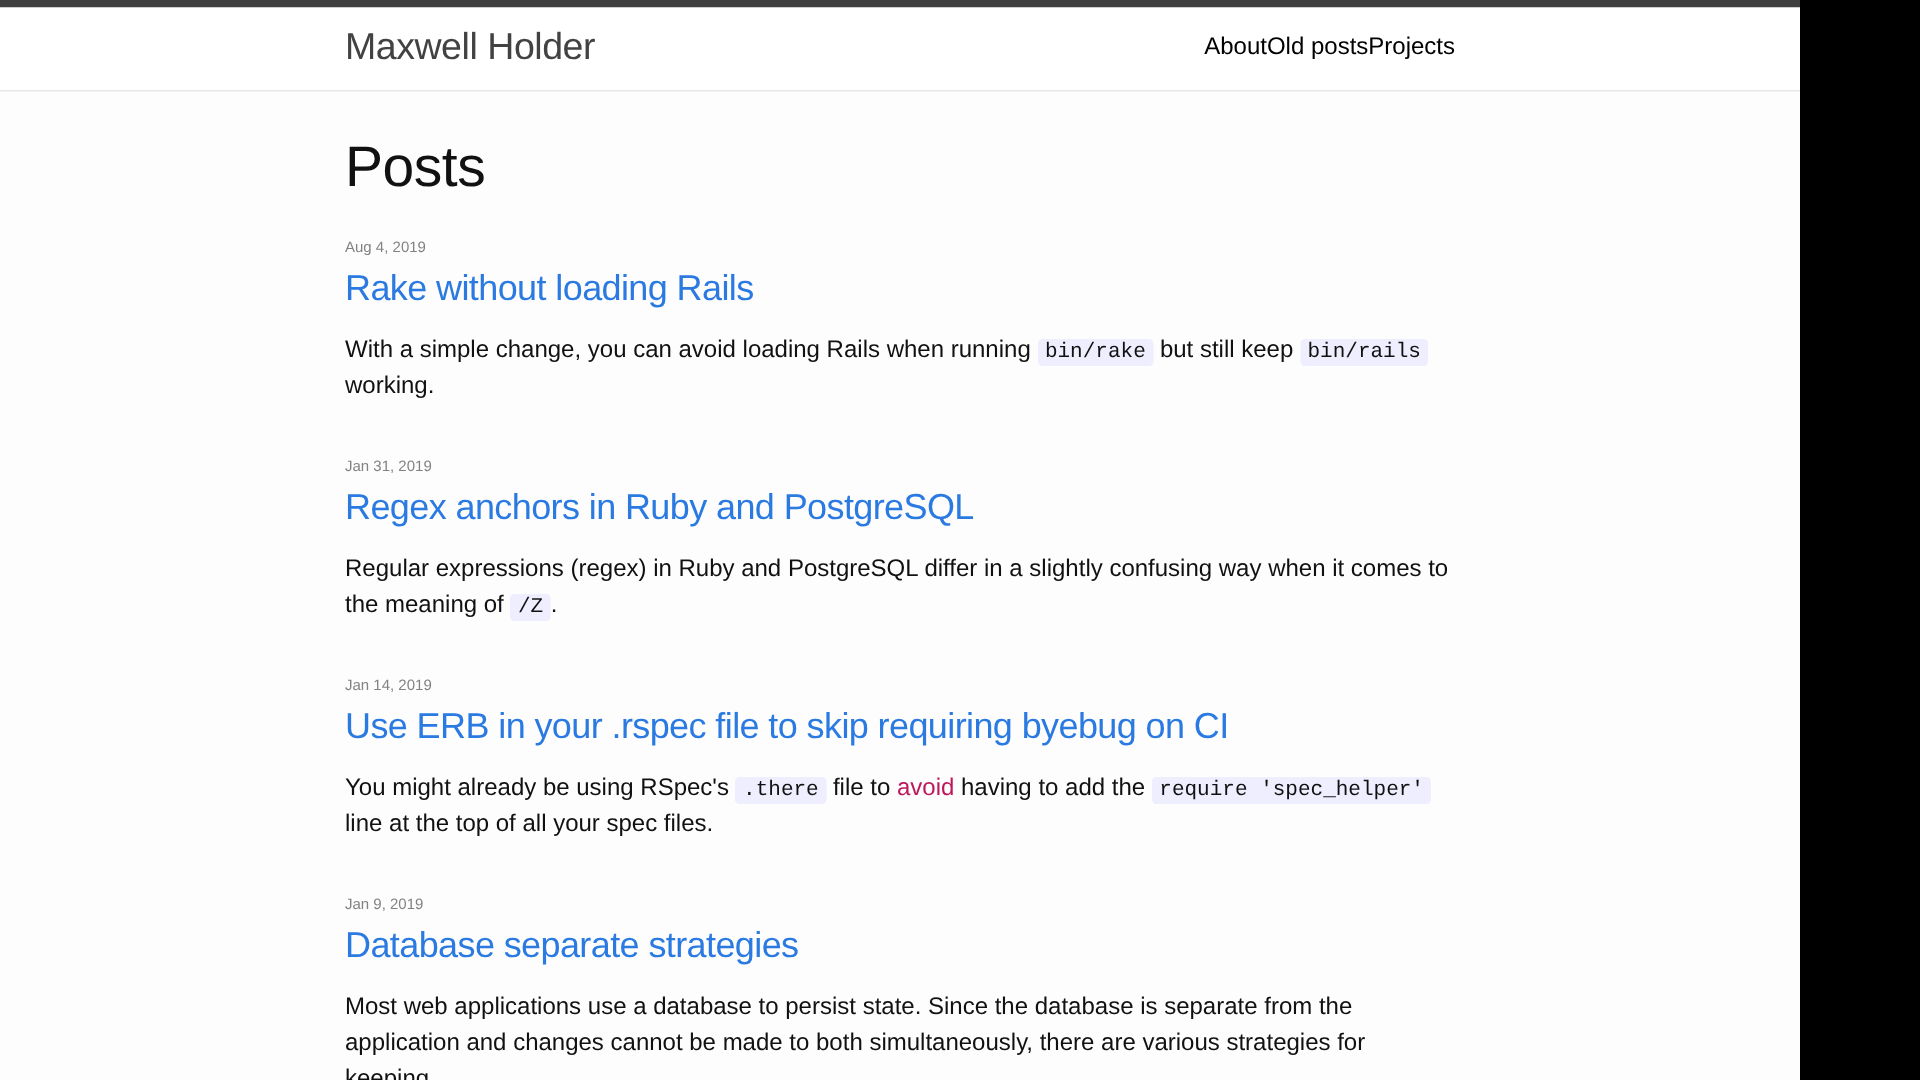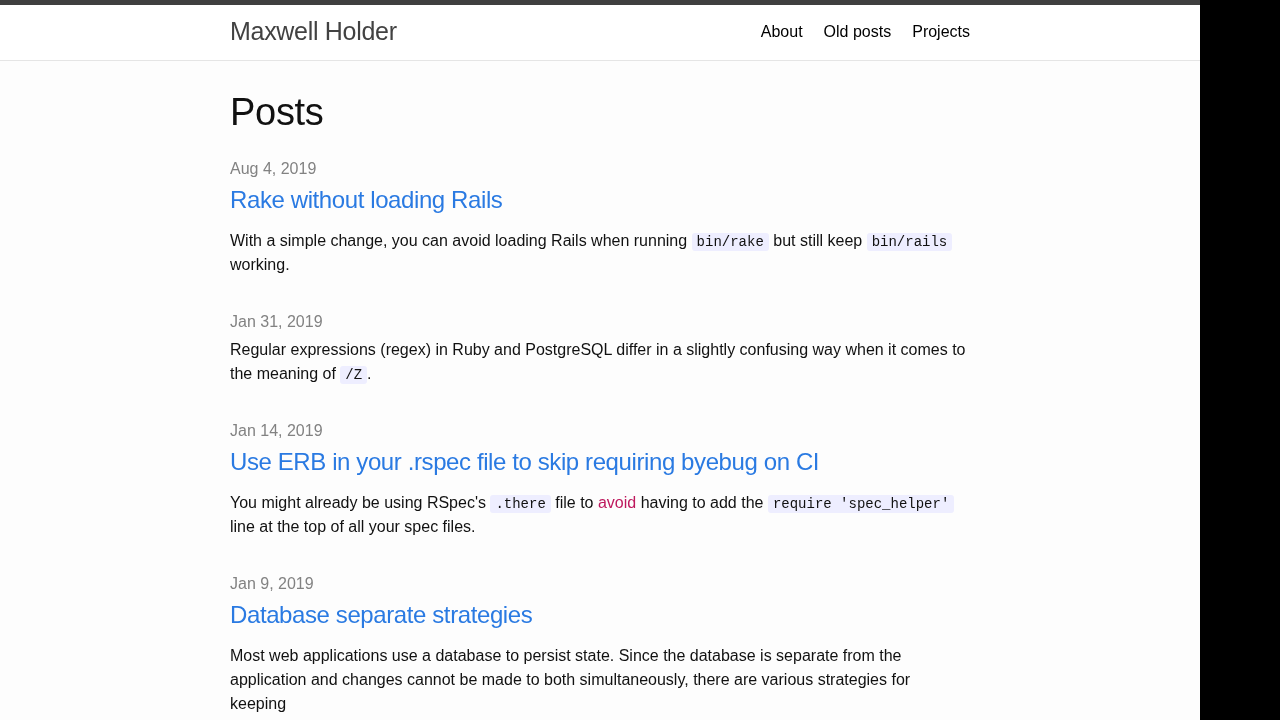--- a/index.html
+++ b/index.html
@@ -35,21 +35,20 @@
       background: #fff;
     }
     .site-title {
       font-size: 25px;
       font-weight: 400;
       color: #424242;
       letter-spacing: -0.3px;
     }
     .nav {
       display: flex;
-      gap: 21px;
     }
     .nav-link {
       font-size: 16px;
       color: #000;
       text-decoration: none;
       font-weight: 400;
     }
     .content {
       padding: 30px 230px 0 230px;
       max-width: 1200px;
@@ -61,21 +60,21 @@
       margin-bottom: 26px;
       letter-spacing: -0.3px;
     }
     .posts {
       max-width: 740px;
     }
     .post {
       margin-bottom: 36px;
     }
     .post-date {
-      font-size: 16px;
+      font-size: 10px;
       color: #828282;
       margin-bottom: 7px;
       display: block;
     }
     .post-title {
       font-size: 24px;
       font-weight: 400;
       color: #2a7ae2;
       margin-bottom: 14px;
       letter-spacing: -0.4px;
@@ -124,20 +123,21 @@
 
     <div class="posts">
 
     <article class="post">
           <span class="post-date">Aug 4, 2019</span>
           <h2 class="post-title"><a>Rake without loading Rails</a></h2>
           <p class="post-excerpt">With a simple change, you can avoid loading Rails when running <code>bin/rake</code> but still keep <code>bin/rails</code> working.</p>
         </article>
         <article class="post">
           <span class="post-date">Jan 31, 2019</span>
+          <h2 class="post-title"><a>Regex anchors in Ruby and PostgreSQL</a></h2>
           <p class="post-excerpt">Regular expressions (regex) in Ruby and PostgreSQL differ in a slightly confusing way when it comes to the meaning of <code>/Z</code>.</p>
         </article>
         <article class="post">
           <span class="post-date">Jan 14, 2019</span>
           <h2 class="post-title"><a>Use ERB in your .rspec file to skip requiring byebug on CI</a></h2>
           <p class="post-excerpt">You might already be using RSpec's <code>.there</code> file to <a>avoid</a> having to add the <code>require 'spec_helper'</code> line at the top of all your spec files.</p>
         </article>
         <article class="post">
           <span class="post-date">Jan 9, 2019</span>
           <h2 class="post-title"><a>Database separate strategies</a></h2>

